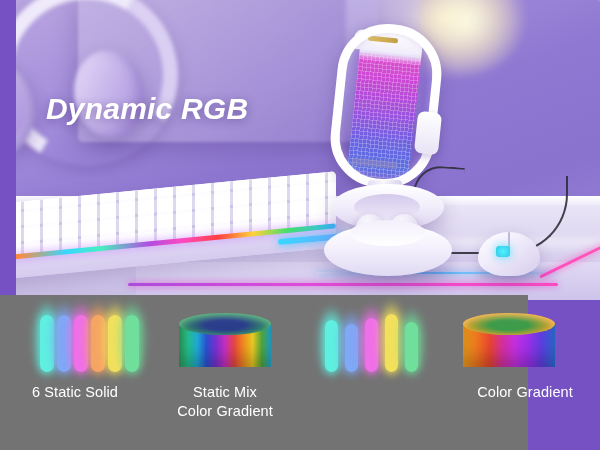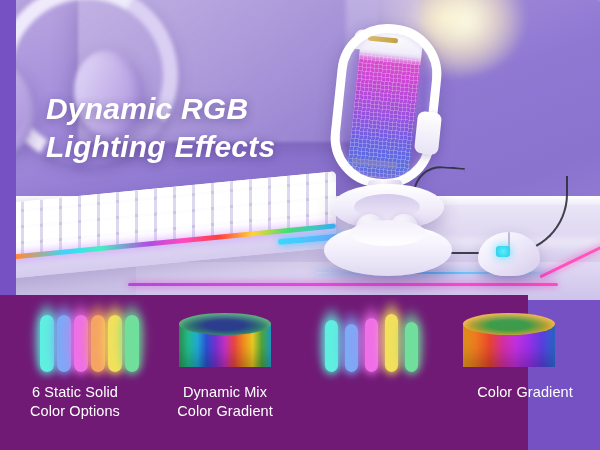--- a/index.html
+++ b/index.html
@@ -141,21 +141,21 @@
     background:radial-gradient(circle,#56f0ff,#2ec8e6);box-shadow:0 0 9px rgba(70,225,255,.95);}
   .mouse-shadow{position:absolute;left:456px;top:268px;width:78px;height:14px;border-radius:50%;
     background:radial-gradient(ellipse,rgba(95,68,150,.32),rgba(95,68,150,0) 70%);filter:blur(2px);}
 
   
   .headline{position:absolute;left:30px;top:90px;z-index:9;
     font-size:30px;line-height:38px;font-weight:bold;font-style:italic;color:#ffffff;
     letter-spacing:.2px;text-shadow:0 2px 10px rgba(60,35,110,.45);}
 
   
-  .footer{position:absolute;left:0;top:295px;width:528px;height:155px;background:#701a75;}
+  .footer{position:absolute;left:0;top:295px;width:528px;height:155px;background:#737373;}
   .feature{position:absolute;top:0;width:150px;height:155px;}
   .f1{left:0;}.f2{left:150px;}.f3{left:300px;}.f4{left:450px;}
 
   .icon-wrap{position:absolute;left:0;top:10px;width:150px;height:70px;}
   .bars{position:absolute;left:0;top:0;width:150px;height:70px;}
   .bar{position:absolute;bottom:3px;border-radius:7px;}
   .bar-glow{position:absolute;border-radius:50%;filter:blur(5px);opacity:.55;}
 
   .cyl{position:absolute;width:92px;height:60px;}
   .cyl-body{position:absolute;left:0;top:10px;width:92px;height:44px;}
@@ -229,21 +229,20 @@
       <div class="mic-ring"></div>
       <div class="mic-ring-in"></div>
       <div class="mic-knob"></div>
       <div class="mic-knob2"></div>
       <div class="mic-base"></div>
       <div class="mic-base-top"></div>
     </div>
 
     <div class="headline">
       <div>Dynamic RGB</div>
-      <div>Lighting Effects</div>
     </div>
   </div>
 
   <div class="footer">
 
     <div class="feature f1">
       <div class="icon-wrap">
         <div class="bars" id="bars1">
             <div class="bar-glow" style="left: 35px; width: 24px; bottom: 0px; height: 71px; background: rgb(95, 239, 224);"></div>
             <div class="bar" style="left: 40px; width: 14px; height: 57px; background: linear-gradient(rgb(95, 239, 224), rgb(95, 239, 224)); box-shadow: rgb(95, 239, 224) 0px 0px 9px;"></div>
@@ -254,34 +253,33 @@
             <div class="bar-glow" style="left: 86px; width: 24px; bottom: 0px; height: 71px; background: rgb(245, 164, 99);"></div>
             <div class="bar" style="left: 91px; width: 14px; height: 57px; background: linear-gradient(rgb(245, 164, 99), rgb(245, 164, 99)); box-shadow: rgb(245, 164, 99) 0px 0px 9px;"></div>
             <div class="bar-glow" style="left: 103px; width: 24px; bottom: 0px; height: 71px; background: rgb(242, 224, 92);"></div>
             <div class="bar" style="left: 108px; width: 14px; height: 57px; background: linear-gradient(rgb(242, 224, 92), rgb(242, 224, 92)); box-shadow: rgb(242, 224, 92) 0px 0px 9px;"></div>
             <div class="bar-glow" style="left: 120px; width: 24px; bottom: 0px; height: 71px; background: rgb(111, 223, 155);"></div>
             <div class="bar" style="left: 125px; width: 14px; height: 57px; background: linear-gradient(rgb(111, 223, 155), rgb(111, 223, 155)); box-shadow: rgb(111, 223, 155) 0px 0px 9px;"></div>
           </div>
       </div>
       <div class="caption">
         <span>6 Static Solid</span>
-        <span>Color Options</span>
       </div>
     </div>
 
     <div class="feature f2">
       <div class="icon-wrap">
         <div class="cyl" id="cyl2" style="left:29px;top:8px;">
           <div class="cyl-bot" style="background: linear-gradient(90deg, rgb(46, 155, 90) 0%, rgb(35, 192, 142) 10%, rgb(31, 168, 214) 20%, rgb(43, 79, 208) 30%, rgb(122, 47, 208) 40%, rgb(197, 47, 192) 50%, rgb(232, 70, 63) 60%, rgb(240, 138, 30) 70%, rgb(232, 200, 34) 80%, rgb(79, 168, 58) 90%, rgb(31, 168, 214) 100%); filter: brightness(0.92);"></div>
           <div class="cyl-body" style="background: linear-gradient(90deg, rgb(46, 155, 90) 0%, rgb(35, 192, 142) 10%, rgb(31, 168, 214) 20%, rgb(43, 79, 208) 30%, rgb(122, 47, 208) 40%, rgb(197, 47, 192) 50%, rgb(232, 70, 63) 60%, rgb(240, 138, 30) 70%, rgb(232, 200, 34) 80%, rgb(79, 168, 58) 90%, rgb(31, 168, 214) 100%); box-shadow: rgba(0, 0, 0, 0.22) 0px -10px 16px inset;"></div>
           <div class="cyl-top" style="background: radial-gradient(at 50% 55%, rgb(43, 62, 140) 0%, rgb(43, 62, 140) 30%, rgb(46, 155, 90) 72%, rgb(197, 47, 192) 100%); box-shadow: rgba(255, 255, 255, 0.3) 0px 3px 7px inset;"></div>
         </div>
       </div>
       <div class="caption">
-        <span>Dynamic Mix</span>
+        <span>Static Mix</span>
         <span>Color Gradient</span>
       </div>
     </div>
 
     <div class="feature f3">
       <div class="icon-wrap">
         <div class="bars" id="bars3">
             <div class="bar-glow" style="left: 20px; width: 23px; bottom: 0px; height: 66px; background: rgb(95, 239, 224);"></div>
             <div class="bar" style="left: 25px; width: 13px; height: 52px; background: linear-gradient(rgb(95, 239, 224), rgb(95, 239, 224)); box-shadow: rgb(95, 239, 224) 0px 0px 9px;"></div>
             <div class="bar-glow" style="left: 40px; width: 23px; bottom: 0px; height: 62px; background: rgb(127, 168, 245);"></div>

